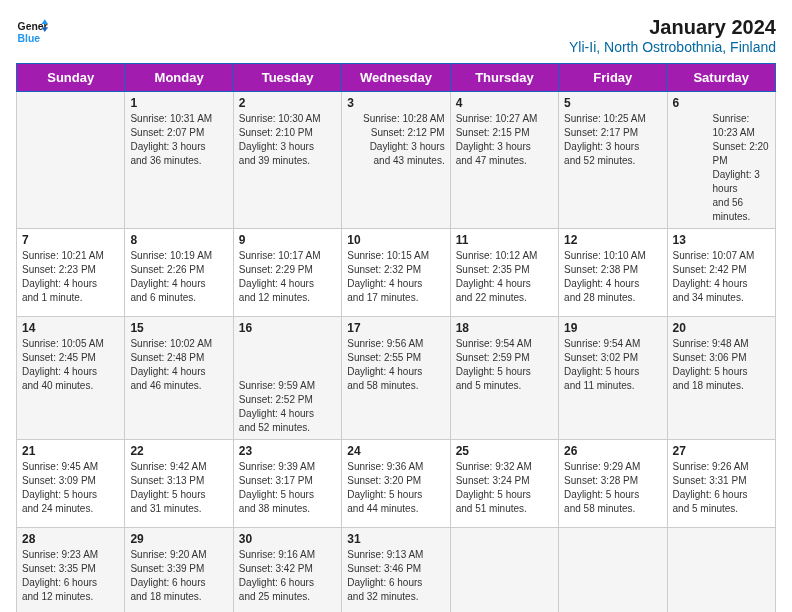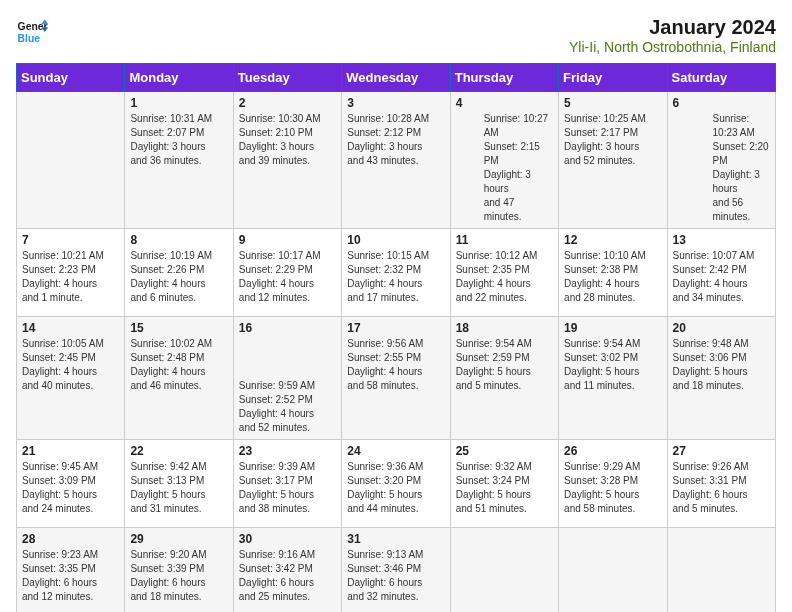--- a/index.html
+++ b/index.html
@@ -28,34 +28,34 @@
     .title-block {
       text-align: right;
     }
     .calendar-title {
       font-size: 20px;
       font-weight: bold;
       color: #1a1a1a;
     }
     .calendar-subtitle {
       font-size: 14px;
-      color: #4d7c0f;
+      color: #0369a1;
     }
     table {
       width: 100%;
       border-collapse: collapse;
       table-layout: fixed;
     }
     thead tr th {
-      background-color: #6d28d9;
+      background-color: #a21caf;
       color: #fff;
       font-size: 13px;
       font-weight: bold;
       padding: 6px 4px;
-      text-align: left;
+      text-align: center;
       border: 1px solid #1565C0;
     }
     tbody tr td {
       vertical-align: top;
       border: 1px solid #ccc;
       padding: 4px 5px;
       font-size: 10.5px;
       color: #222;
       height: 88px;
     }
@@ -119,28 +119,28 @@
         </td>
         <td>
           <span class="day-number">2</span>
           <div class="day-info" style="white-space: pre-line;">Sunrise: 10:30 AM
 Sunset: 2:10 PM
 Daylight: 3 hours
 and 39 minutes.</div>
         </td>
         <td>
           <span class="day-number">3</span>
-          <div class="day-info" style="white-space: pre-line;">Sunrise: 10:28 AM
+          <div class="day-info" style="white-space: pre-line; text-align: right;">Sunrise: 10:28 AM
 Sunset: 2:12 PM
 Daylight: 3 hours
 and 43 minutes.</div>
         </td>
         <td>
           <span class="day-number">4</span>
-          <div class="day-info" style="white-space: pre-line; margin-left: 28px;">Sunrise: 10:27 AM
+          <div class="day-info" style="white-space: pre-line;">Sunrise: 10:27 AM
 Sunset: 2:15 PM
 Daylight: 3 hours
 and 47 minutes.</div>
         </td>
         <td>
           <span class="day-number">5</span>
           <div class="day-info" style="white-space: pre-line;">Sunrise: 10:25 AM
 Sunset: 2:17 PM
 Daylight: 3 hours
 and 52 minutes.</div>

